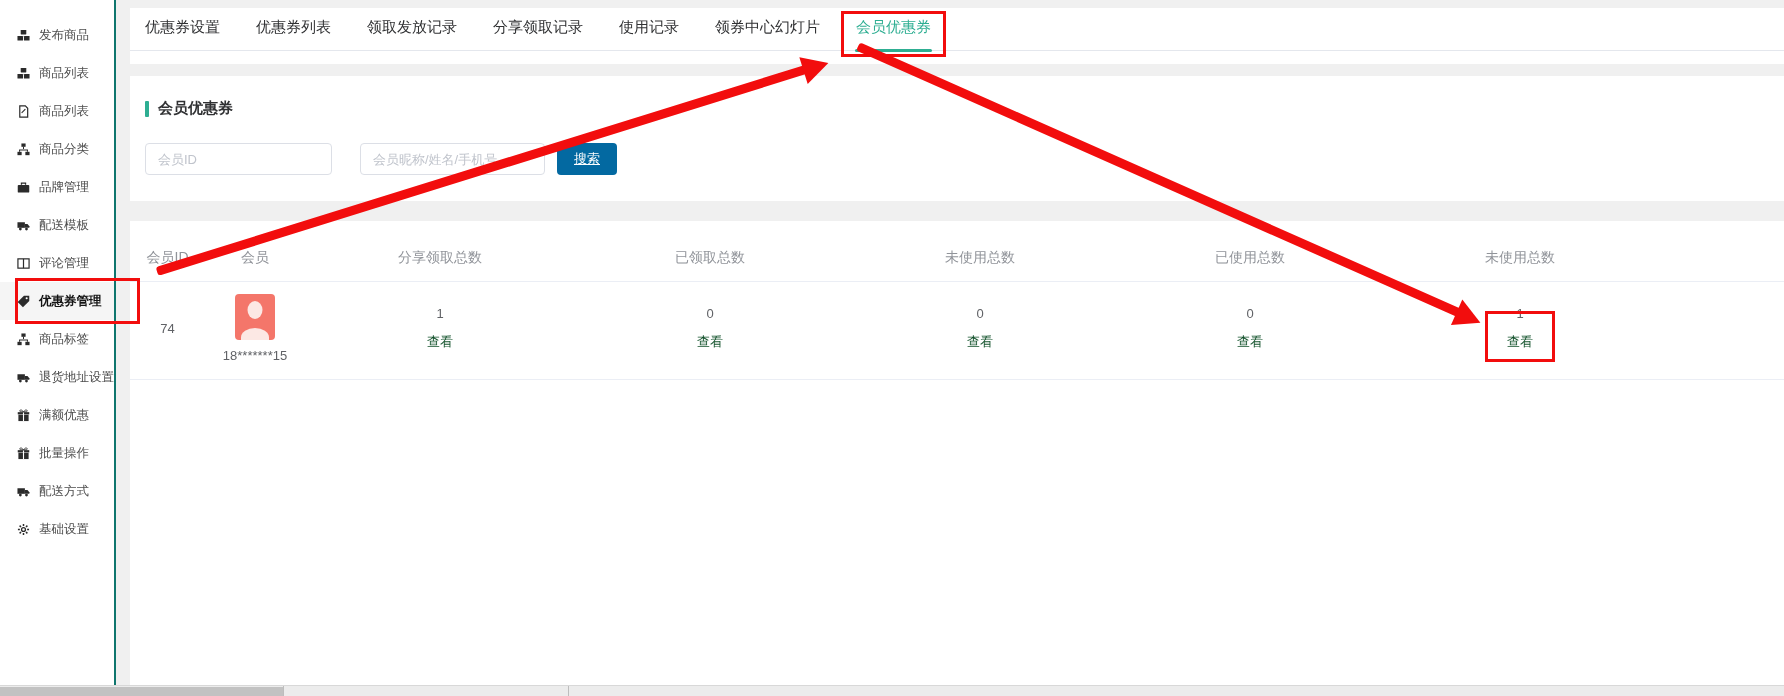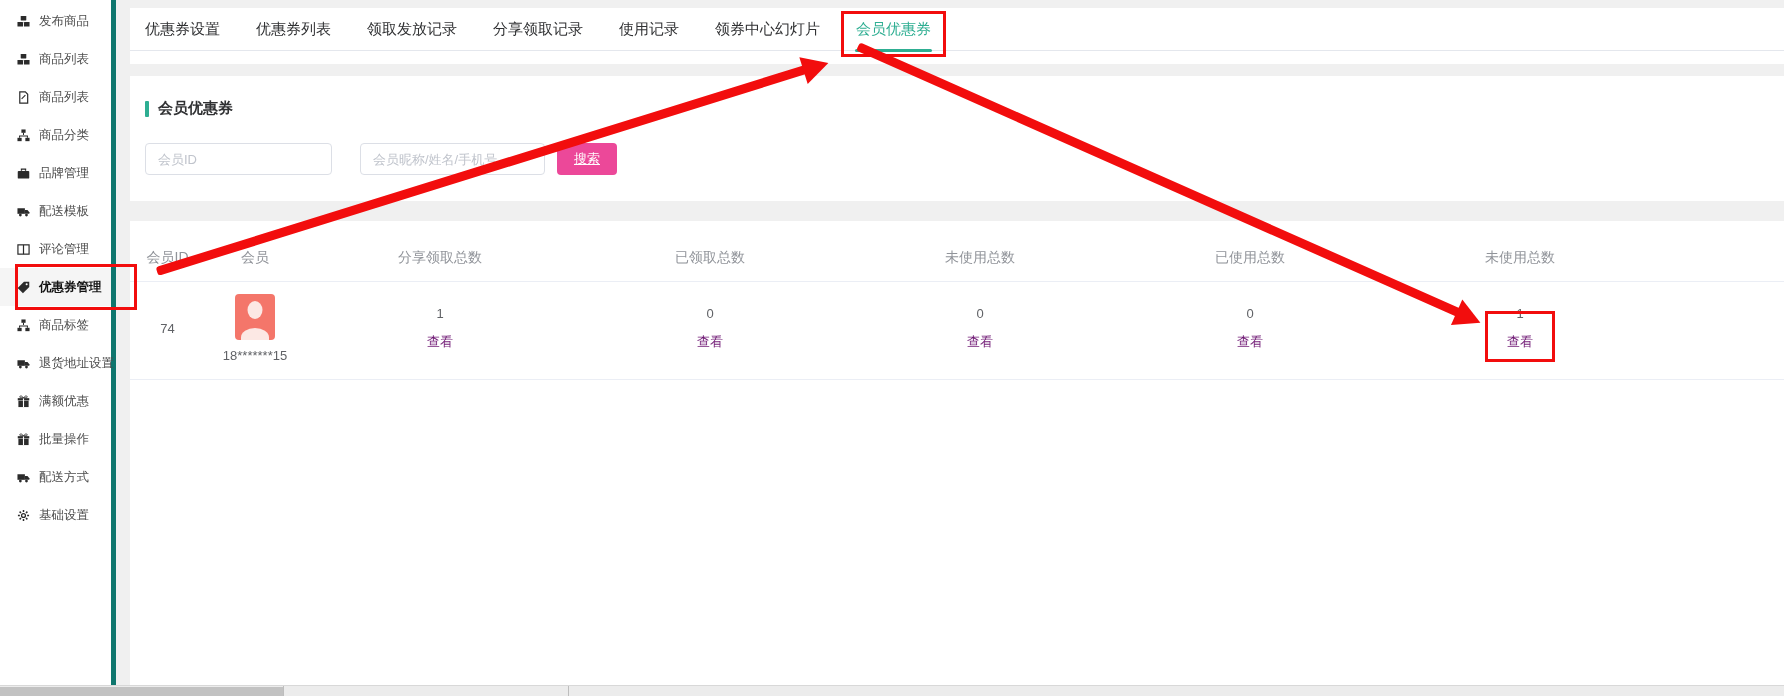--- a/index.html
+++ b/index.html
@@ -1,21 +1,21 @@
 <!DOCTYPE html>
 <html><head>
 <meta charset="utf-8">
 <style>
   html,body{margin:0;padding:0;width:1784px;height:696px;overflow:hidden;
     background:#f0f0f0;font-family:"Liberation Sans","DejaVu Sans",sans-serif;}
   #app{display:flex;width:1784px;height:685px;position:relative;}
 
   
-  .sidebar{width:116px;background:#fff;border-right:5px solid #0f766e;
-    box-sizing:border-box;padding-top:2px;position:relative;z-index:10;flex:none;}
+  .sidebar{width:116px;background:#fff;border-right:2px solid #0f766e;
+    box-sizing:border-box;padding-top:16px;position:relative;z-index:10;flex:none;}
   .side-item{height:38px;display:flex;align-items:center;gap:9px;padding-left:17px;
     font-size:12.5px;color:#4d4d4d;cursor:pointer;position:relative;}
   .side-item.active{background:#f5f5f5;font-weight:bold;color:#141414;align-items:center;}
   .side-item svg{width:13px;height:13px;fill:#2b2b2b;flex:none;}
   .side-item .lbl{white-space:nowrap;}
 
   
   .anno{position:absolute;border:3px solid #F20D0D;z-index:60;pointer-events:none;}
   .side-box{left:15px;right:-26px;top:-4px;bottom:-4px;}
   .tab-box{left:-15px;right:-15px;top:3px;bottom:-7px;}
@@ -30,60 +30,60 @@
     border-top:14px solid transparent;border-bottom:14px solid transparent;}
   .arrow1{left:157px;top:267px;width:703px;transform:rotate(-17.3deg);transform-origin:0 50%;}
   .arrow2{left:858px;top:42px;width:681px;transform:rotate(23.9deg);transform-origin:0 50%;}
 
   
   .main{flex:1;display:flex;flex-direction:column;box-sizing:border-box;
     padding:8px 0 0 14px;background:#f0f0f0;min-width:0;}
   .card{background:#fff;}
 
   
-  .tab-card{flex:none;height:56px;}
+  .tab-card{flex:none;height:56px;font-family:Liberation Mono, monospace;}
   .tabs{display:flex;align-items:center;height:42px;padding-left:15px;
     border-bottom:1px solid #e4e7ed;}
   .tab{margin-right:36px;font-size:15px;color:#303133;cursor:pointer;
     position:relative;height:42px;line-height:42px;white-space:nowrap;}
   .tab.active{color:#2EAE92;}
   .tab-underline{position:absolute;left:-1px;right:-1px;bottom:-2px;height:3px;
     background:#2EAE92;border-radius:2px;}
 
   
   .search-card{margin-top:12px;flex:none;height:125px;box-sizing:border-box;
     padding:23px 15px 0;}
   .panel-title{display:flex;align-items:center;gap:9px;font-size:15px;
     font-weight:bold;color:#303133;}
   .title-bar{width:4px;height:16px;background:#2EAE92;border-radius:1px;}
   .search-row{margin-top:25px;display:flex;align-items:center;}
   .search-row input{height:32px;width:187px;border:1px solid #dcdfe6;border-radius:4px;
     padding:0 12px;font-size:13px;color:#606266;box-sizing:border-box;outline:none;
     background:#fff;}
   .search-row input::placeholder{color:#c0c4cc;}
   .search-row input.second{margin-left:28px;width:185px;}
-  .search-btn{margin-left:12px;width:60px;height:32px;background:#ec4899;color:#fff;
+  .search-btn{margin-left:12px;width:60px;height:32px;background:#0369a1;color:#fff;
     border:none;border-radius:4px;font-size:13px;cursor:pointer;text-decoration:underline;}
 
   
   .table-card{margin-top:20px;flex:1;box-sizing:border-box;padding-top:14px;min-height:0;}
   table{width:100%;border-collapse:collapse;table-layout:fixed;}
   th{font-size:14px;color:#909399;font-weight:normal;padding:14px 0;
     border-bottom:1px solid #ebeef5;text-align:center;white-space:nowrap;}
   td{text-align:center;padding:12px 0 16px;border-bottom:1px solid #ebeef5;
     font-size:13px;color:#606266;vertical-align:middle;}
   .avatar{width:40px;height:46px;background:#F4766A;border-radius:4px;margin:0 auto;
     position:relative;overflow:hidden;}
   .avatar-head{position:absolute;top:7px;left:50%;transform:translateX(-50%);
     width:15px;height:18px;background:#fce8e4;border-radius:50%;}
   .avatar-body{position:absolute;bottom:-7px;left:50%;transform:translateX(-50%);
     width:28px;height:19px;background:#fce8e4;border-radius:50% 50% 0 0;}
   .phone{margin-top:8px;font-size:13px;color:#606266;text-align:center;}
   .num{font-size:13px;color:#606266;}
-  .view{display:inline-block;margin-top:12px;color:#701a75;font-size:13px;
+  .view{display:inline-block;margin-top:12px;color:#14532d;font-size:13px;
     text-decoration:none;cursor:pointer;}
   .view-wrap{position:relative;display:inline-block;}
 
   
   .hscroll{position:absolute;left:0;right:0;bottom:0;height:11px;background:#ececec;
     border-top:1px solid #d8d8d8;box-sizing:border-box;z-index:80;}
   .hscroll .thumb{position:absolute;left:0;top:1px;bottom:0;width:283px;background:#c2c2c2;}
   .hscroll .notch{position:absolute;top:0;bottom:0;width:1px;background:#bdbdbd;}
 </style>
 </head>

